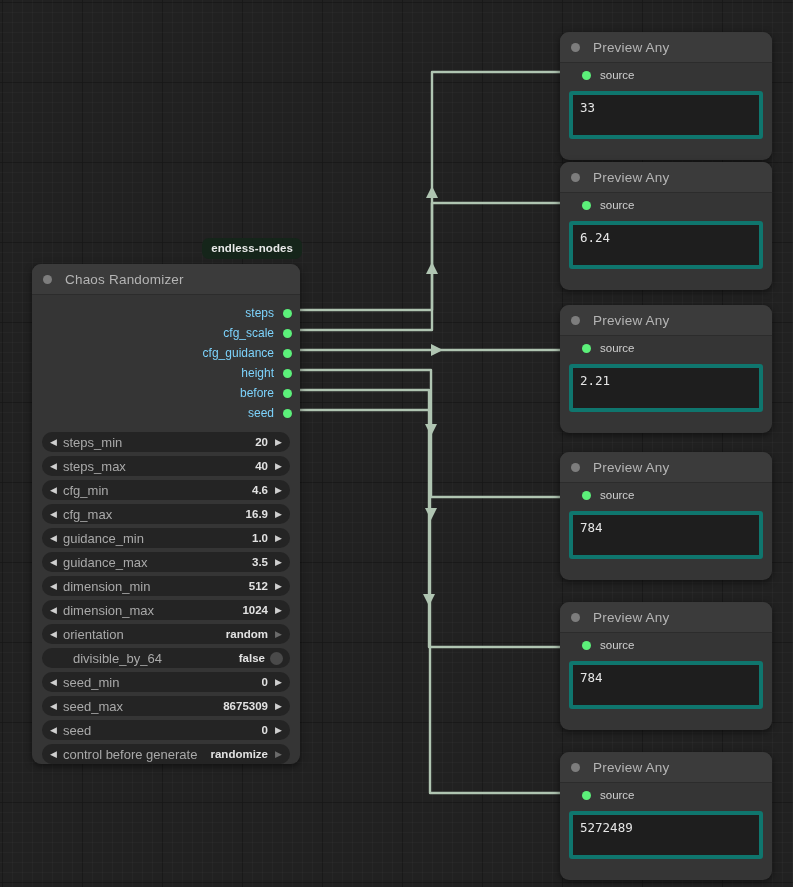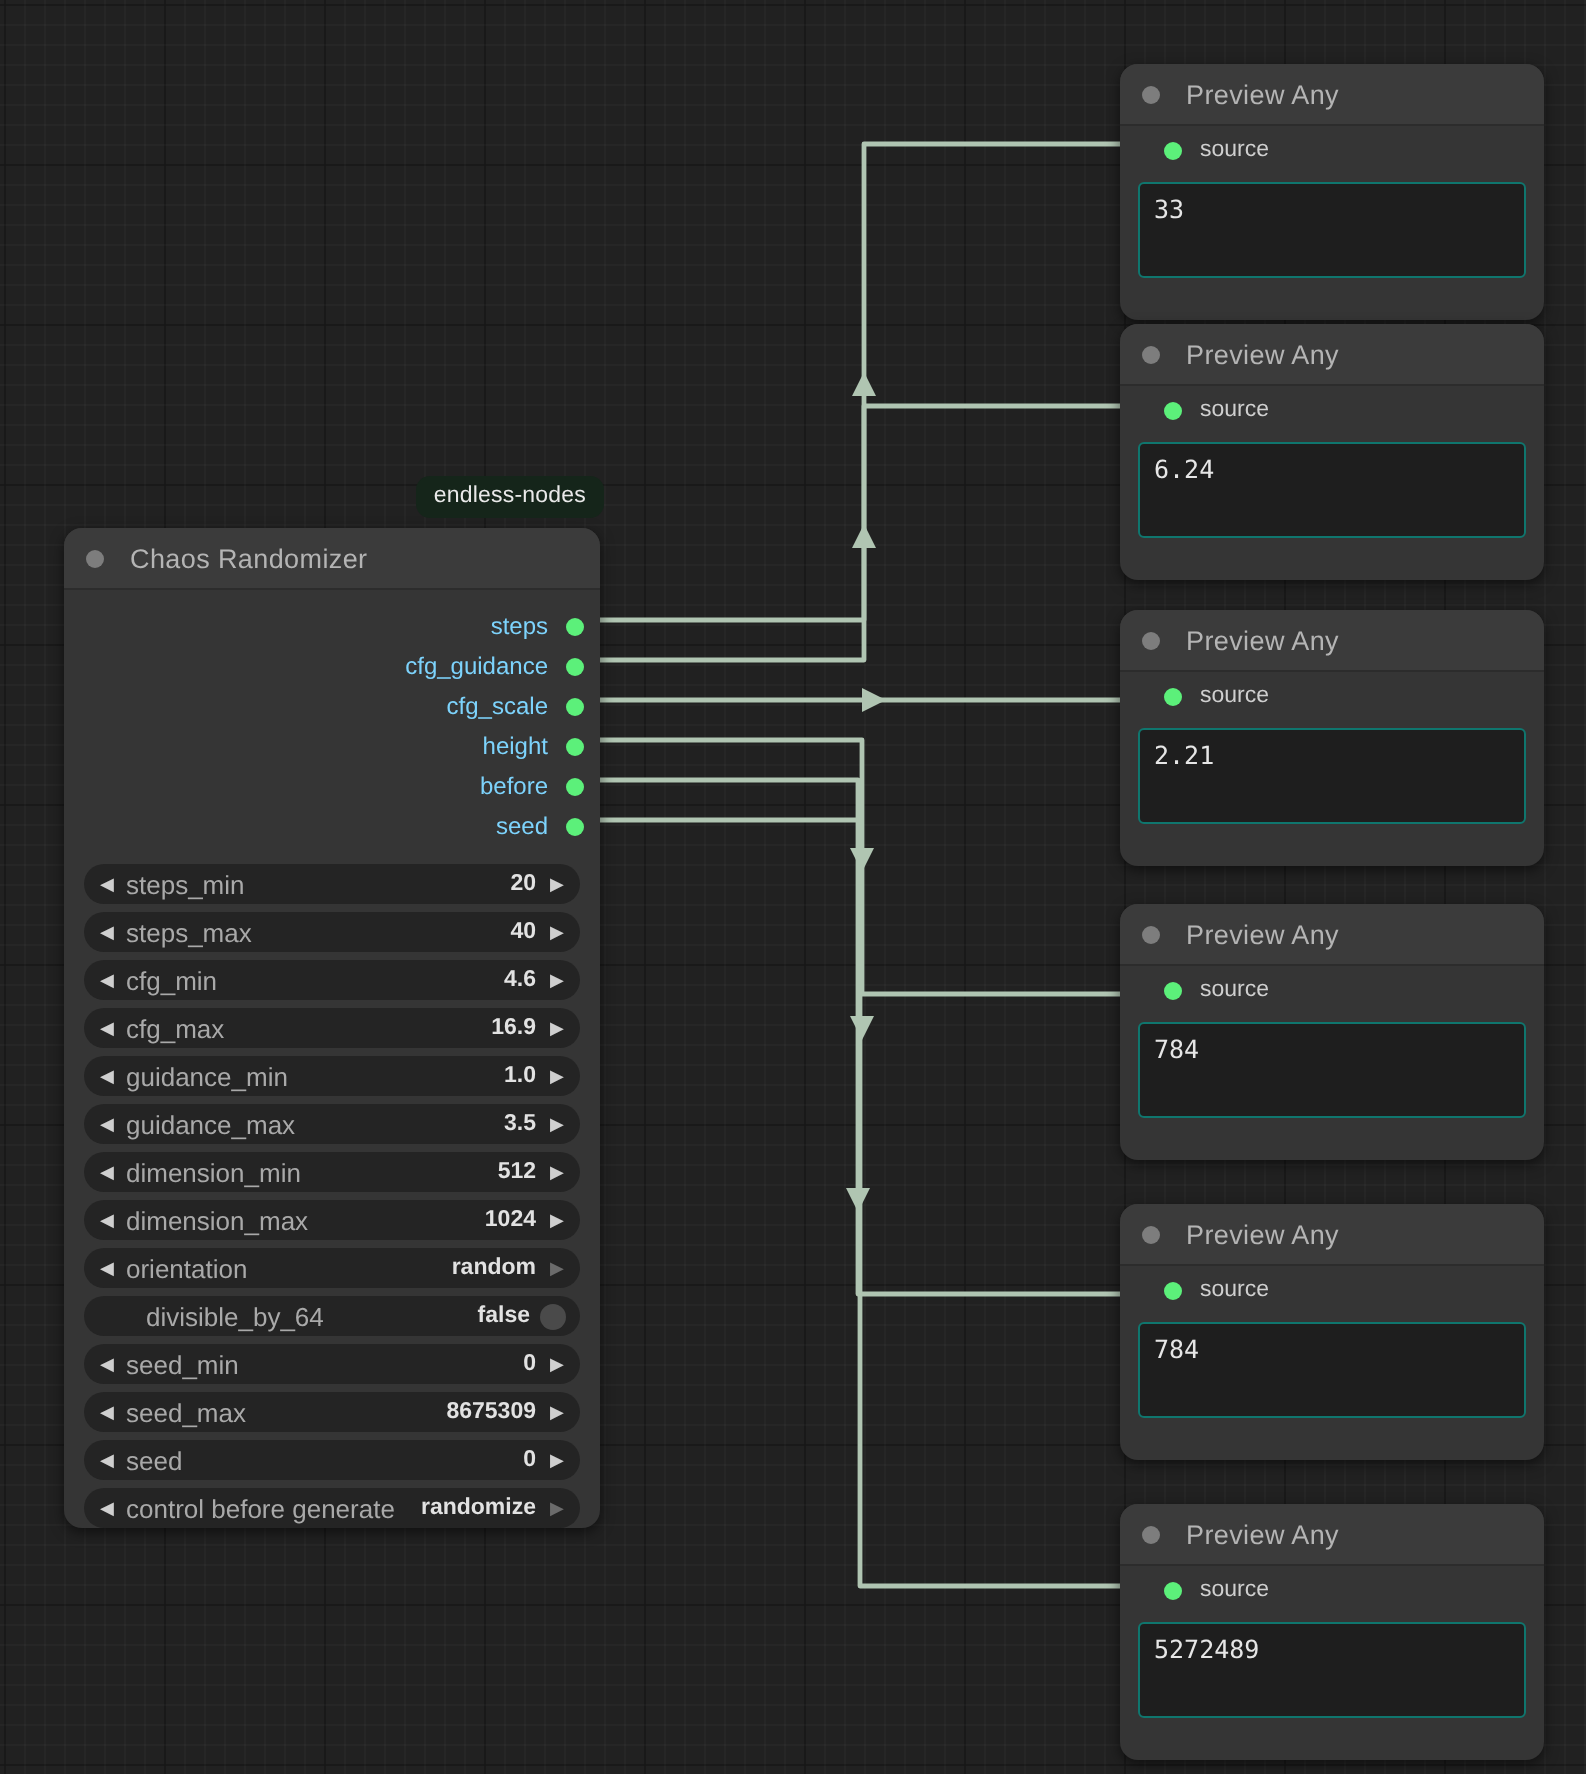--- a/index.html
+++ b/index.html
@@ -72,21 +72,21 @@
     height: 500px;
     background: #353535;
   }
   .node-badge {
     position: absolute;
     top: -26px;
     right: -2px;
     background: #15251a;
     color: #e9e9e9;
     font-size: 11.5px;
-    font-weight: normal;
+    font-weight: bold;
     padding: 4px 9px 5px 9px;
     border-radius: 7px;
     white-space: nowrap;
     letter-spacing: .1px;
   }
   .slots {
     padding-top: 8px;
   }
   .slot-row {
     height: 20px;
@@ -180,21 +180,21 @@
   }
   .pv-slot-label {
     color: #cfcfcf;
     font-size: 11.5px;
     margin-left: 9px;
   }
   .pv-textbox {
     margin: 4px 9px 0 9px;
     height: 48px;
     background: #1e1e1e;
-    border: 1px solid #0f766e;
+    border: 4px solid #0f766e;
     border-radius: 3px;
     box-sizing: border-box;
     padding: 5px 7px;
     color: #e6e6e6;
     font-family: "DejaVu Sans Mono", "Liberation Mono", monospace;
     font-size: 12.5px;
     overflow: hidden;
     white-space: pre;
   }
 </style>
@@ -236,25 +236,25 @@
       <div class="collapse-dot"></div>
       <div class="node-title">Chaos Randomizer</div>
     </div>
 
     <div class="slots">
       <div class="slot-row">
         <span class="slot-label">steps</span>
         <span class="slot-dot"></span>
       </div>
       <div class="slot-row">
+        <span class="slot-label">cfg_scale</span>
+        <span class="slot-dot"></span>
+      </div>
+      <div class="slot-row">
         <span class="slot-label">cfg_guidance</span>
-        <span class="slot-dot"></span>
-      </div>
-      <div class="slot-row">
-        <span class="slot-label">cfg_scale</span>
         <span class="slot-dot"></span>
       </div>
       <div class="slot-row">
         <span class="slot-label">height</span>
         <span class="slot-dot"></span>
       </div>
       <div class="slot-row">
         <span class="slot-label">before</span>
         <span class="slot-dot"></span>
       </div>

